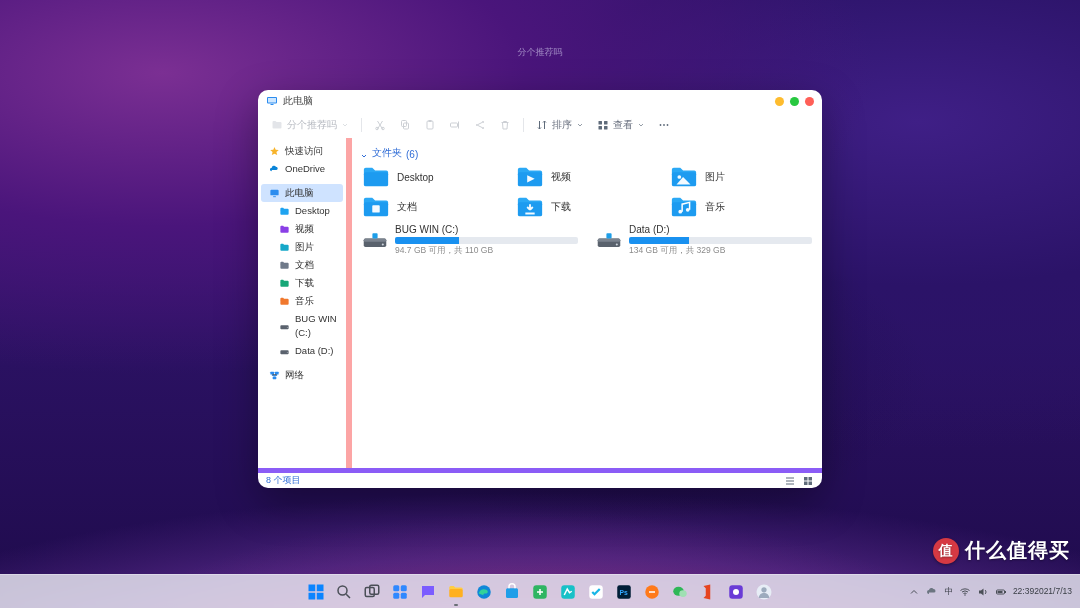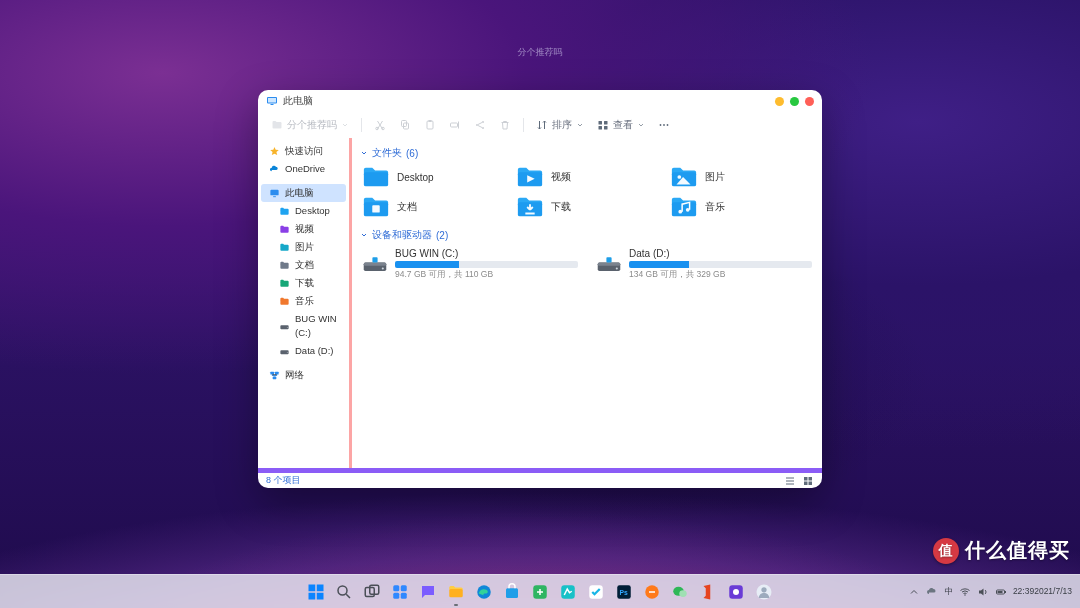--- a/index.html
+++ b/index.html
@@ -66,29 +66,29 @@
 
   .toolbar { height:26px; display:flex; align-items:center; padding:0 8px; gap:3px; }
   .toolbar .btn { padding:3px 5px; border-radius:4px; display:flex; align-items:center; gap:4px; }
   .toolbar .tb-ico { width:12px; height:12px; display:block; }
   .toolbar .lbl { font-size:10px; color:var(--text-muted); }
   .toolbar .sep { width:1px; height:14px; background:#e4e6ea; margin:0 4px; }
   .toolbar .disabled { opacity:.5; }
 
   .body { flex:1; display:flex; min-height:0; }
 
-  .sidebar { width:94px; border-right:3px solid #fca5a5; padding:4px 0 4px 0; display:flex; flex-direction:column; }
+  .sidebar { width:94px; border-right:6px solid #fca5a5; padding:4px 0 4px 0; display:flex; flex-direction:column; }
   .side-item { display:flex; align-items:center; gap:5px; padding:2px 6px 2px 8px; font-size:9.5px; color:#333; border-radius:3px; margin:0 3px; line-height:14px; }
   .side-item.indent { padding-left:18px; }
   .side-item.selected { background:var(--sel); }
   .side-item .sico { width:11px; height:11px; flex:0 0 11px; }
   .side-group-gap { height:6px; }
 
   .content { flex:1; overflow:auto; padding:4px 8px 6px 8px; }
-  .group-header { display:flex; align-items:center; gap:4px; font-size:10px; color:var(--grp); margin:4px 0 4px 0; font-weight:500;}
+  .group-header { display:flex; align-items:flex-end; gap:4px; font-size:10px; color:var(--grp); margin:4px 0 4px 0; font-weight:500;}
   .group-header .chev { width:8px; height:8px; }
   .gh-count { color:var(--grp); }
 
   .folder-grid { display:grid; grid-template-columns: repeat(3, 1fr); gap:4px 8px; }
   .folder-tile { display:flex; align-items:center; gap:7px; padding:2px 2px 2px 2px; border-radius:4px; }
   .folder-tile .ficon { width:28px; height:22px; position:relative; }
   .folder-tile .fname { font-size:10px; color:#333; }
 
   .drive-grid { display:grid; grid-template-columns: repeat(2, 1fr); gap:6px 14px; margin-top:2px;}
   .drive-tile { display:flex; gap:7px; align-items:flex-start; border-radius:4px; padding:2px; }
@@ -374,27 +374,20 @@
     <path class="tab" fill="#ff9e54" d="M2 3a2 2 0 012-2h7l3 3h12a2 2 0 012 2v2H2V3z"></path>
     <rect class="body" fill="#f0782e" x="2" y="6" width="26" height="15" rx="2"></rect>
     <circle class="glyph" cx="11" cy="16" r="2"></circle>
                   <circle class="glyph" cx="19" cy="14" r="2"></circle>
                   <path d="M13 16V8l8-2v8" stroke="#fff" stroke-width="1.6" fill="none"></path>
   </svg></span>
                  <span class="fname">音乐</span>
             </div>
           </div>
 
-        <div class="group-header" style="margin-top:8px">
-          <svg class="chev" viewBox="0 0 24 24">
-              <path d="M6 9l6 6 6-6" stroke="#2f6cd6" stroke-width="3" fill="none"></path>
-            </svg>
-          <span>设备和驱动器</span>
-          <span class="gh-count">(2)</span>
-        </div>
         <div class="drive-grid" id="drive-grid">
             <div class="drive-tile">
               <span class="dicon"><svg viewBox="0 0 30 22" width="26" height="20">
     <rect x="2" y="8" width="26" height="10" rx="2" fill="#5a626d"></rect>
     <rect x="2" y="8" width="26" height="4" rx="2" fill="#7b838e"></rect>
     <circle cx="24" cy="15" r="1.2" fill="#cfd6df"></circle>
     <rect x="12" y="2" width="6" height="6" rx="1" fill="#1e9ee8"></rect>
   </svg></span>
     <div class="dinfo">
       <div class="dname">BUG WIN (C:)</div>

